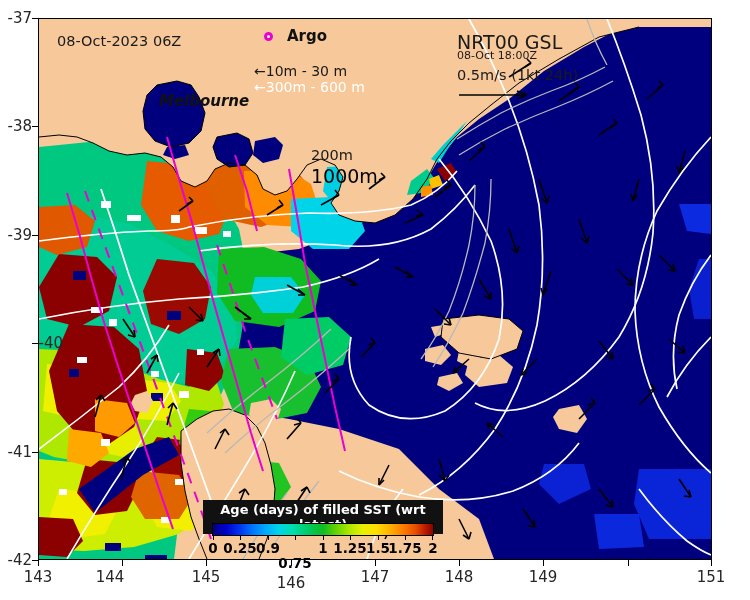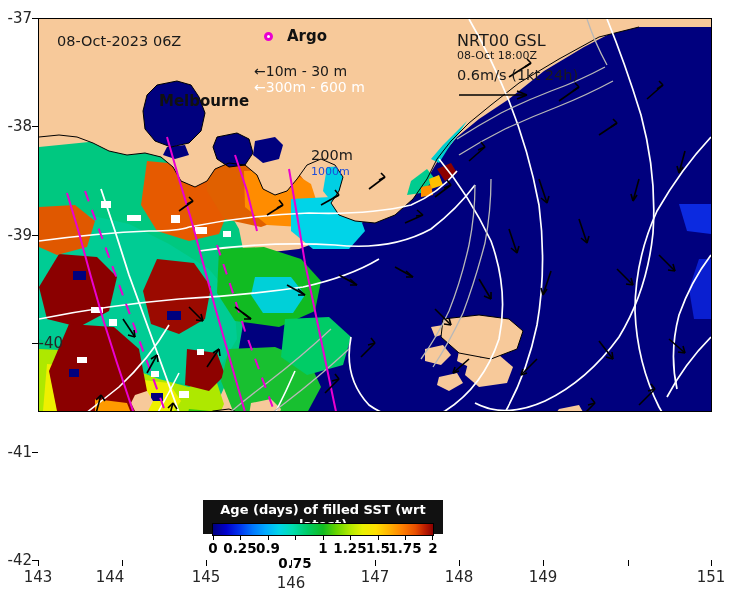--- a/index.html
+++ b/index.html
@@ -1,51 +1,51 @@
 <!DOCTYPE html>
 <html><head>
 <meta charset="utf-8">
 <style>
   html,body{margin:0;padding:0;background:#ffffff;}
   body{width:750px;height:600px;overflow:hidden;
        font-family:"DejaVu Sans","Liberation Sans",sans-serif;}
   #root{position:relative;width:750px;height:600px;background:#ffffff;}
 
   
-  #plot{position:absolute;left:38px;top:18px;width:674px;height:394px;
+  #plot{position:absolute;left:38px;top:18px;width:674px;height:542px;
         overflow:hidden;background:#f7c99a;border:1px solid #000;
         box-sizing:border-box;}
   #mapsvg{position:absolute;left:0;top:0;}
 
   
   .xtick-label{position:absolute;font-size:15px;color:#262626;text-align:center;
                width:60px;top:568px;}
   .ytick-label{position:absolute;font-size:15px;color:#262626;text-align:right;
                width:32px;height:16px;line-height:16px;}
   .tickmark{position:absolute;background:#000;}
 
   
   .anno{position:absolute;white-space:pre;}
   #date-stamp{left:18px;top:14px;font-size:14.5px;color:#1a1a1a;}
-  #melbourne{left:120px;top:73px;font-size:15px;font-weight:bold;color:#111;}
+  #melbourne{left:120px;top:73px;font-size:15px;font-weight:bold;color:#111;font-style:italic;}
 
   #argo-row{left:222px;top:8px;font-size:15px;font-weight:bold;color:#111;}
   #argo-dot{position:absolute;left:225px;top:13px;width:9px;height:9px;
             border-radius:50%;background:#ffffff;border:3px solid #ea00d0;
             box-sizing:border-box;}
   #adcp-title{left:215px;top:26px;font-size:14.5px;font-weight:bold;color:#111;}
   #adcp-l1{left:215px;top:44px;font-size:14px;color:#1a1a1a;}
   #adcp-l2{left:215px;top:60px;font-size:14px;color:#ffffff;}
 
-  #nrt-l1{left:418px;top:12px;font-size:16px;color:#1a1a1a;}
+  #nrt-l1{left:418px;top:12px;font-size:19px;color:#1a1a1a;}
   #nrt-l2{left:418px;top:30px;font-size:11px;color:#1a1a1a;}
   #nrt-l3{left:418px;top:48px;font-size:14.5px;color:#1a1a1a;}
 
   #depth-200{left:272px;top:128px;font-size:14.5px;color:#1a1a1a;}
-  #depth-1000{left:272px;top:146px;font-size:11px;color:#1d4ed8;}
+  #depth-1000{left:272px;top:146px;font-size:19px;color:#000000;}
 
   
   #cbar-box{position:absolute;left:203px;top:500px;width:240px;}
   #cbar-title{position:absolute;left:0;top:0;width:240px;text-align:center;
               font-size:13px;font-weight:bold;color:#000;background:#111;
               color:#fff;padding:2px 0;box-sizing:border-box;}
   #cbar{position:absolute;left:9px;top:23px;width:222px;height:13px;
         border:1px solid #000;box-sizing:border-box;
         background:linear-gradient(to right,
           #00007e 0%, #0000cd 6%, #0033ee 12%, #0077ff 18%,
@@ -421,21 +421,21 @@
     <div class="anno" id="melbourne">Melbourne</div>
 
     <div id="argo-dot"></div>
     <div class="anno" id="argo-row" style="left:248px;">Argo</div>
 
     <div class="anno" id="adcp-l1">←10m - 30 m</div>
     <div class="anno" id="adcp-l2">←300m - 600 m</div>
 
     <div class="anno" id="nrt-l1">NRT00 GSL</div>
     <div class="anno" id="nrt-l2">08-Oct 18:00Z</div>
-    <div class="anno" id="nrt-l3">0.6m/s (1kt 24h)</div>
+    <div class="anno" id="nrt-l3">0.5m/s (1kt 24h)</div>
     <svg style="position:absolute;left:418px;top:68px;" width="78" height="14">
       <line x1="2" y1="8" x2="70" y2="8" stroke="#000" stroke-width="1.6"></line>
       <path d="M70,8 L60,4 M70,8 L60,12" stroke="#000" stroke-width="1.6" fill="none"></path>
     </svg>
 
     <div class="anno" id="depth-200">200m</div>
     <div class="anno" id="depth-1000">1000m</div>
   </div>
 
   <div id="cbar-box">

